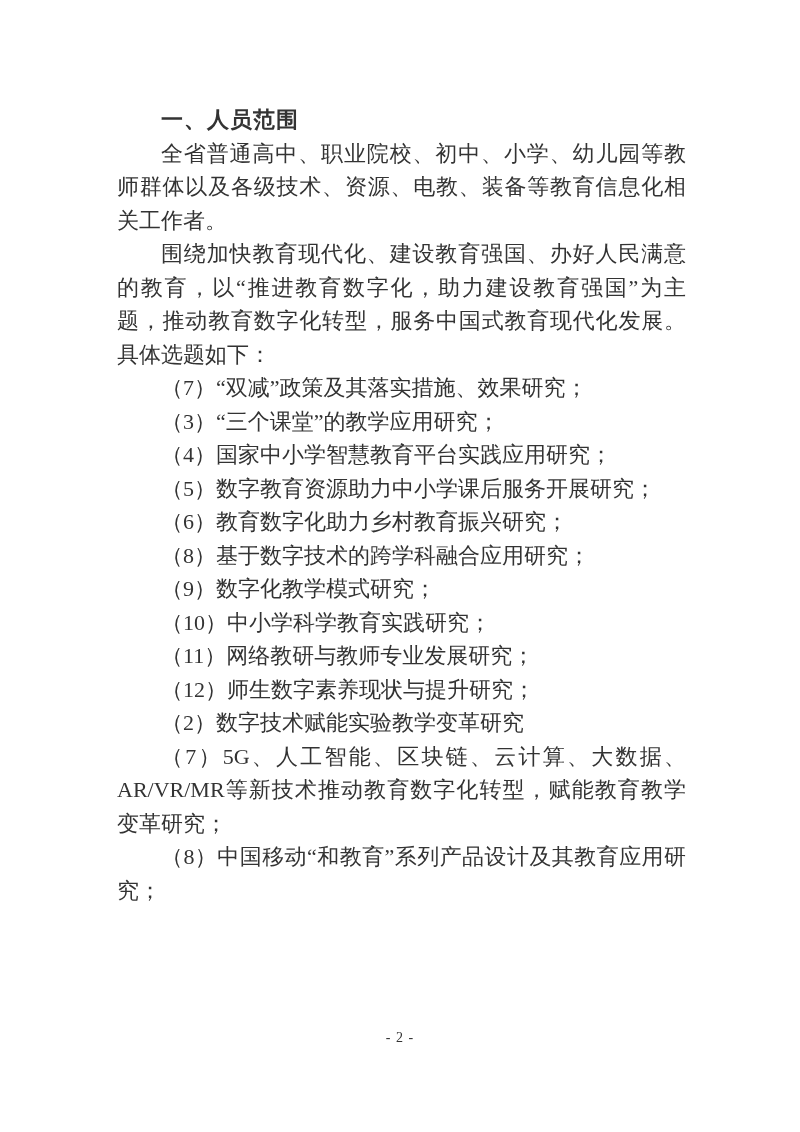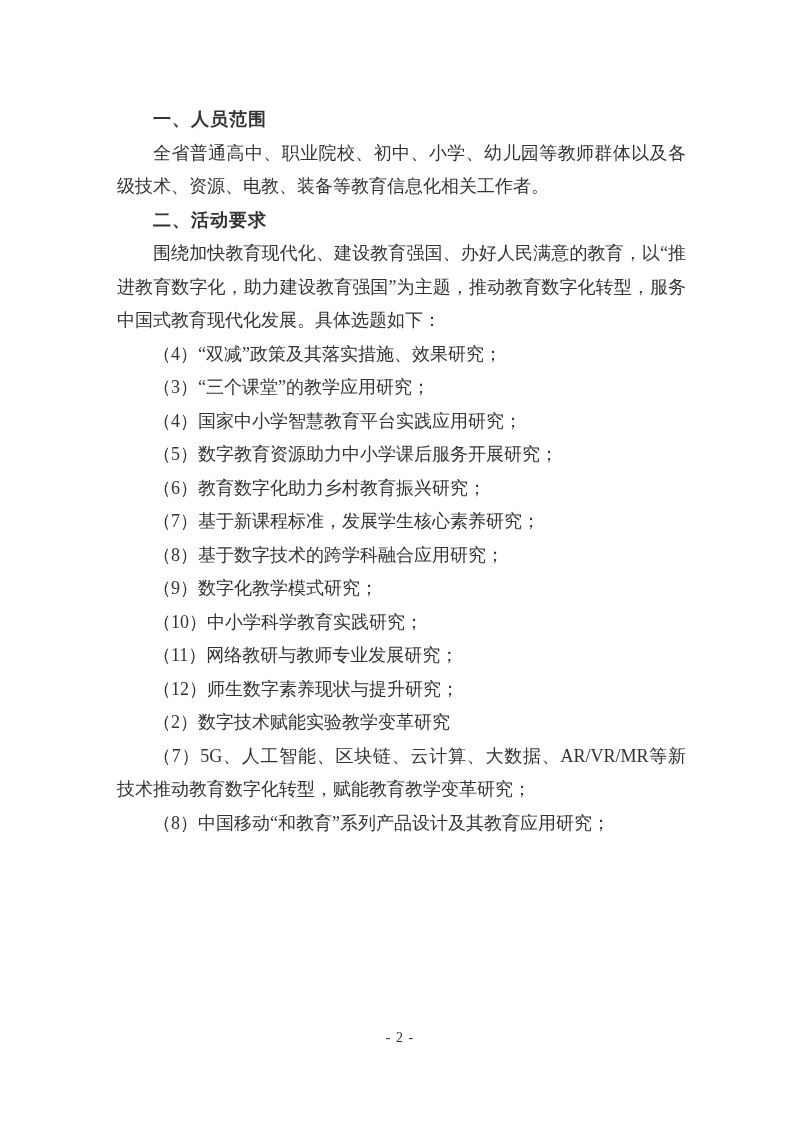--- a/index.html
+++ b/index.html
@@ -21,21 +21,21 @@
     top: 0;
     width: 800px;
     height: 1132px;
     background: #ffffff;
   }
   .content {
     position: absolute;
     left: 117px;
     top: 103px;
     width: 569px;
-    font-size: 18px;
+    font-size: 22px;
     line-height: 33.5px;
     text-align: justify;
   }
   .content p {
     margin: 0;
     padding: 0;
     text-indent: 2em;
   }
   .heading {
     font-family: "Liberation Sans", "DejaVu Sans", sans-serif;
@@ -56,28 +56,26 @@
     color: #333333;
   }
 </style>
 </head>
 <body>
 
 <div class="page">
   <div class="content">
     <p class="heading">一、人员范围</p>
     <p>全省普通高中、职业院校、初中、小学、幼儿园等教师群体以及各级技术、资源、电教、装备等教育信息化相关工作者。</p>
-    <p class="heading">二、活动要求</p>
     <p>围绕加快教育现代化、建设教育强国、办好人民满意的教育，以“推进教育数字化，助力建设教育强国”为主题，推动教育数字化转型，服务中国式教育现代化发展。具体选题如下：</p>
-    <p class="topic">（4）“双减”政策及其落实措施、效果研究；</p>
+    <p class="topic">（7）“双减”政策及其落实措施、效果研究；</p>
     <p class="topic">（3）“三个课堂”的教学应用研究；</p>
     <p class="topic">（4）国家中小学智慧教育平台实践应用研究；</p>
     <p class="topic">（5）数字教育资源助力中小学课后服务开展研究；</p>
     <p class="topic">（6）教育数字化助力乡村教育振兴研究；</p>
-    <p class="topic">（7）基于新课程标准，发展学生核心素养研究；</p>
     <p class="topic">（8）基于数字技术的跨学科融合应用研究；</p>
     <p class="topic">（9）数字化教学模式研究；</p>
     <p class="topic">（10）中小学科学教育实践研究；</p>
     <p class="topic">（11）网络教研与教师专业发展研究；</p>
     <p class="topic">（12）师生数字素养现状与提升研究；</p>
     <p class="topic">（2）数字技术赋能实验教学变革研究</p>
     <p class="topic">（7）5G、人工智能、区块链、云计算、大数据、AR/VR/MR等新技术推动教育数字化转型，赋能教育教学变革研究；</p>
     <p class="topic">（8）中国移动“和教育”系列产品设计及其教育应用研究；</p>
   </div>
   <div class="page-number">- 2 -</div>

